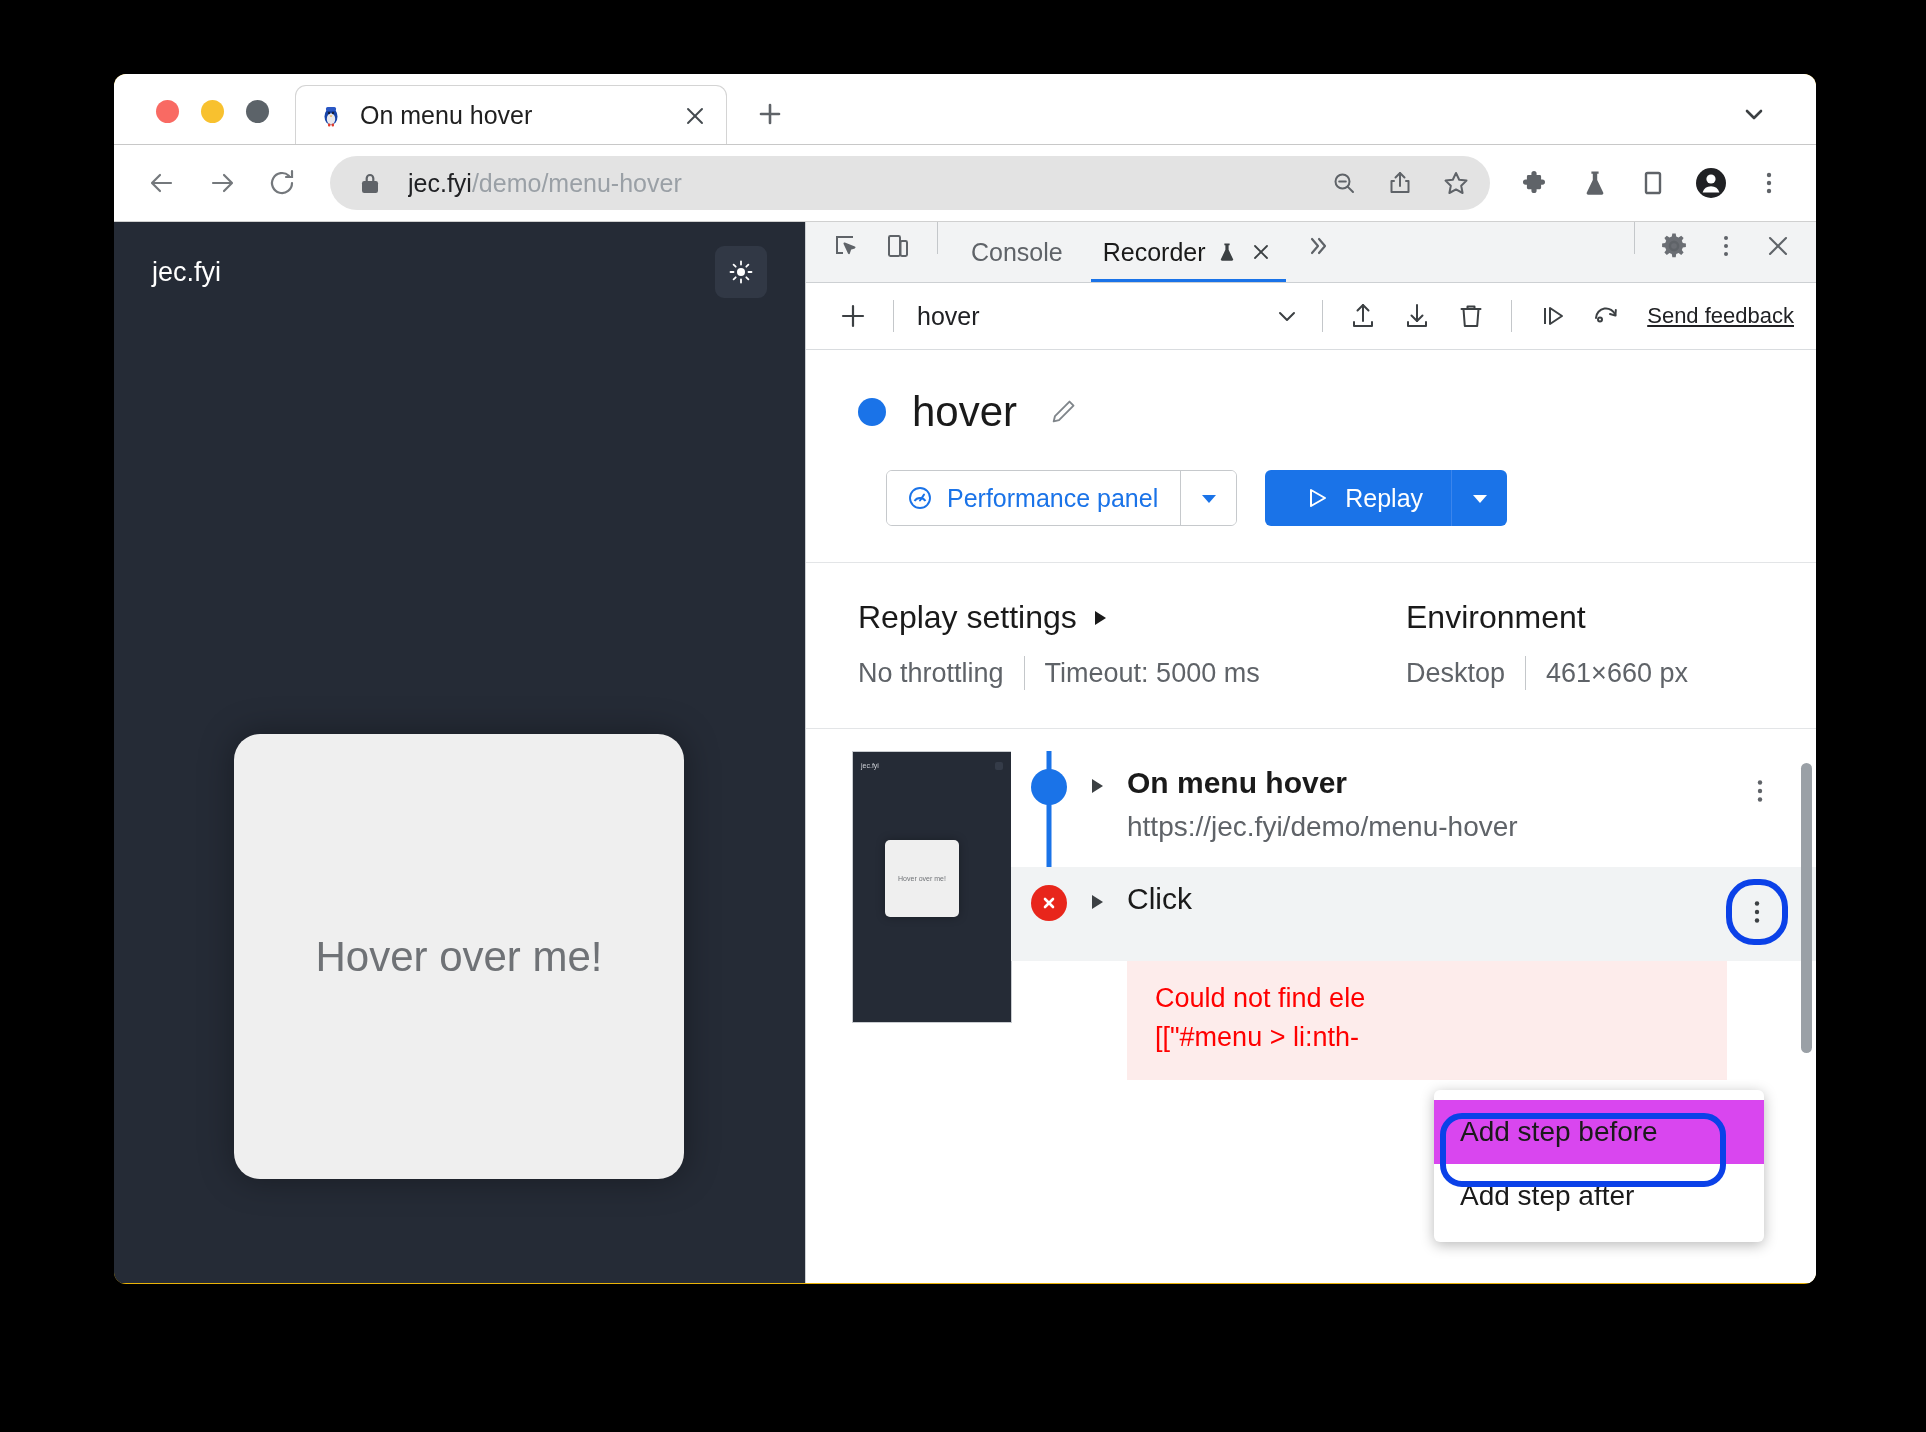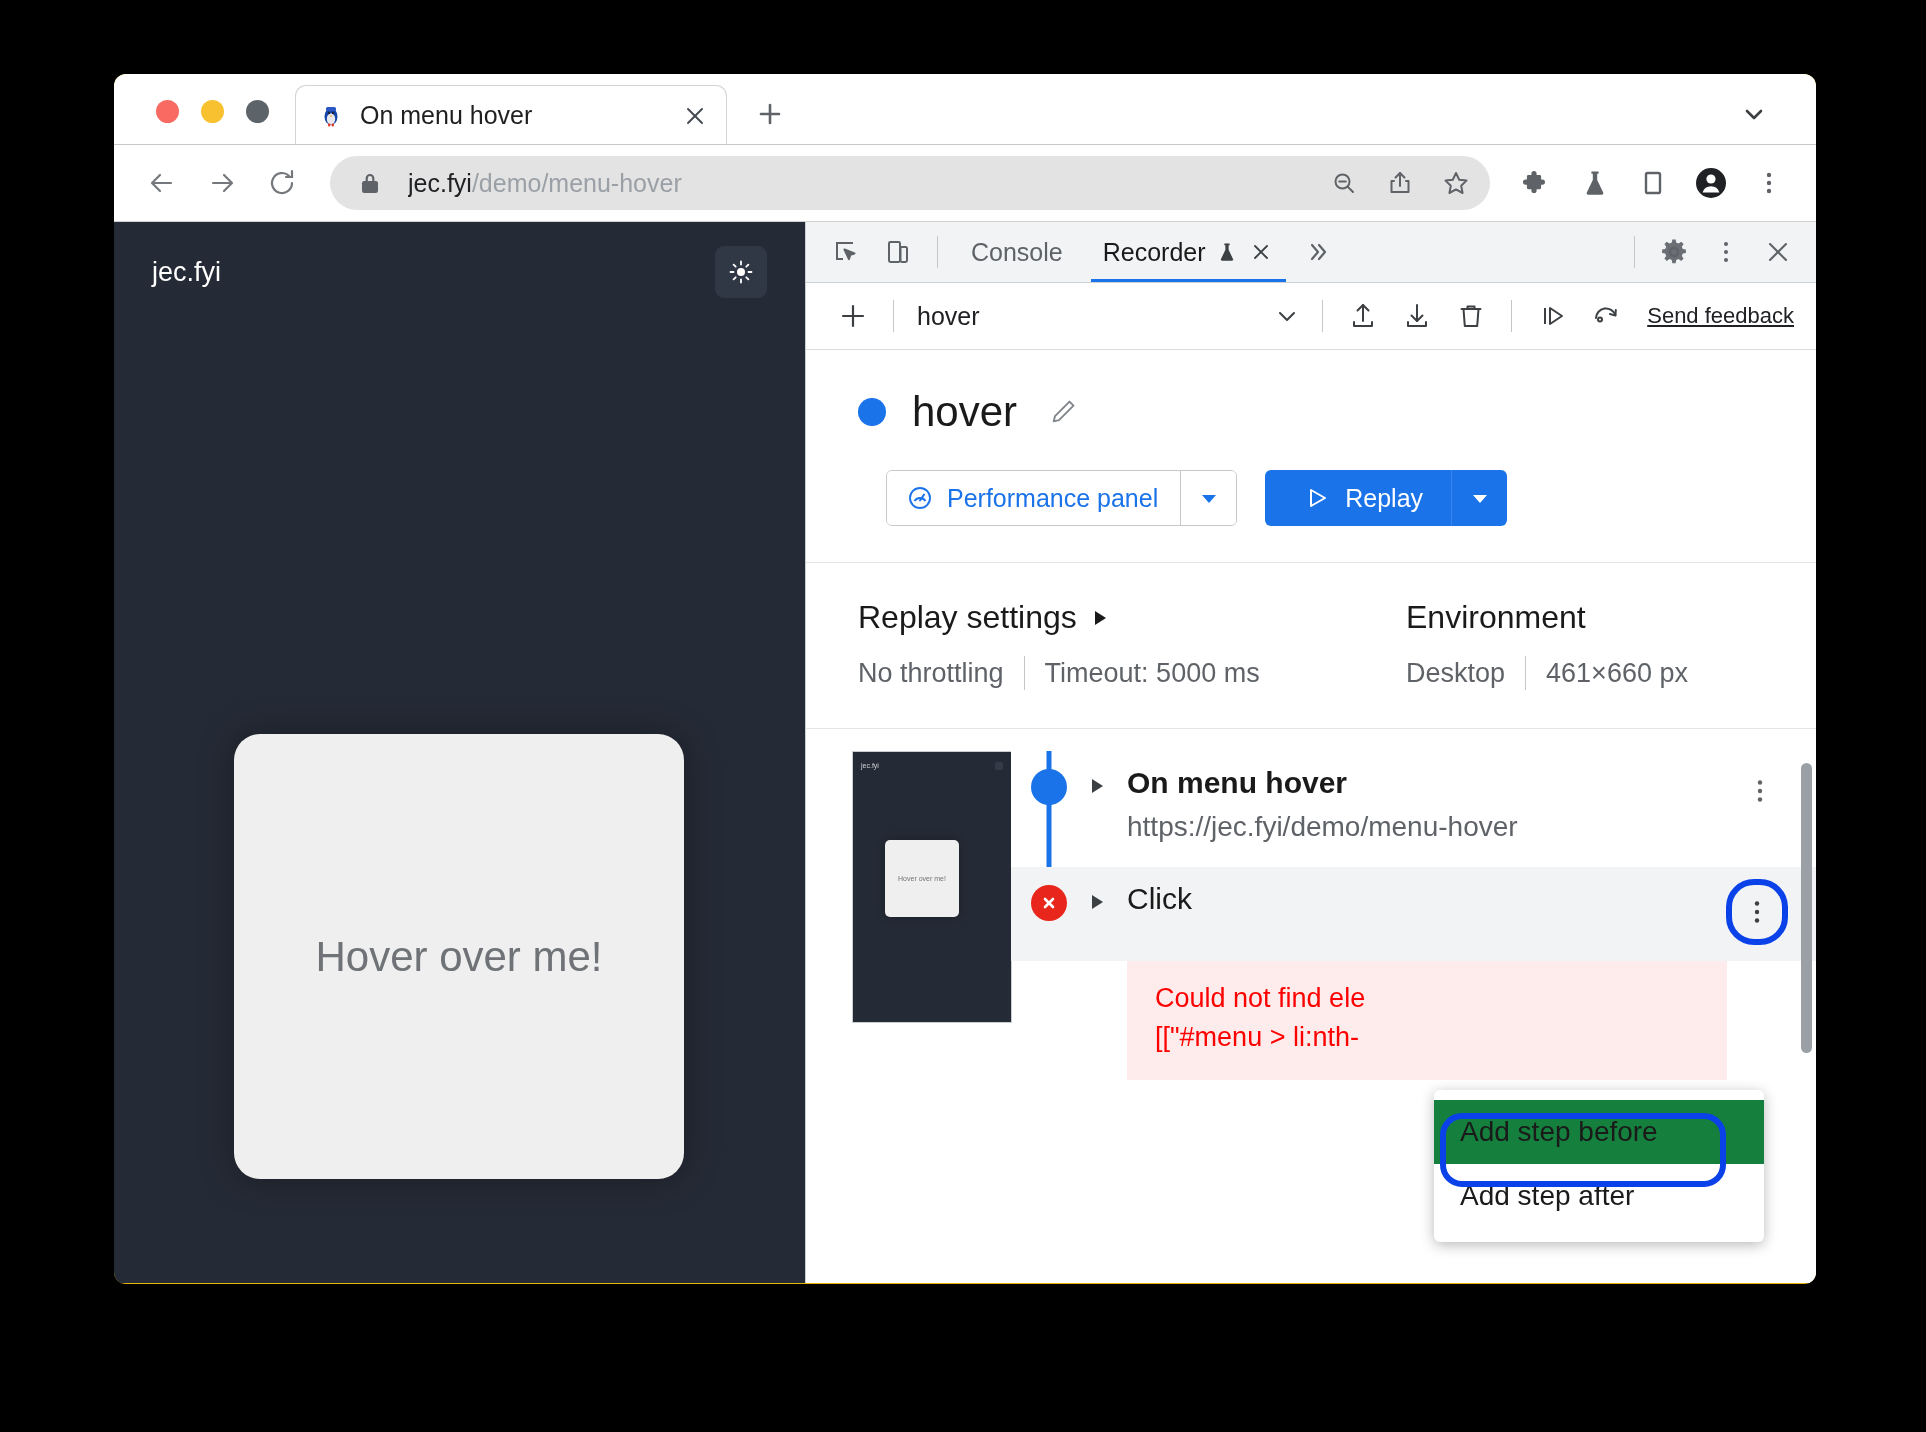--- a/index.html
+++ b/index.html
@@ -212,21 +212,21 @@
     border-left: 1px solid #cdd0d3;
     min-width: 0;
     position: relative;
   }
 
   #devtools-tabbar {
     height: 61px;
     background: #f2f3f4;
     border-bottom: 1px solid #cdd0d3;
     display: flex;
-    align-items: center;
+    align-items: flex-start;
     padding: 0 12px 0 14px;
     gap: 0;
   }
   .dt-icon-btn {
     width: 52px; height: 48px;
     display: flex; align-items: center; justify-content: center;
     color: #5f6368;
     flex-shrink: 0;
   }
   .dt-divider {
@@ -580,21 +580,21 @@
   .ctx-item {
     height: 64px;
     display: flex;
     align-items: center;
     padding: 0 26px;
     font-size: 28px;
     color: #1a1a1a;
     white-space: nowrap;
   }
   .ctx-item.selected {
-    background: #15803d;
+    background: #d946ef;
   }
   #ctx-highlight-ring {
     position: absolute;
     left: 1440px;
     top: 1113px;
     width: 286px;
     height: 74px;
     border: 6px solid #0b41e8;
     border-radius: 22px;
     z-index: 60;

